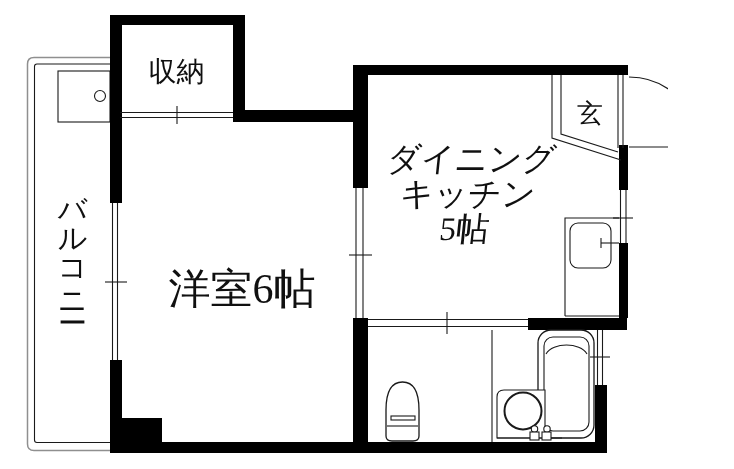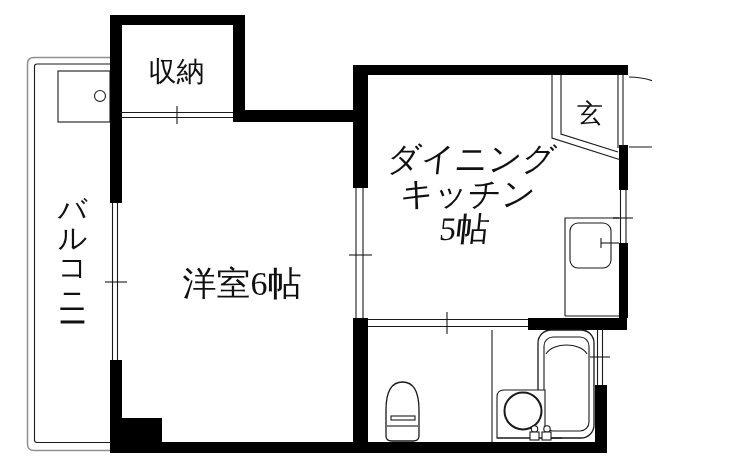--- a/index.html
+++ b/index.html
@@ -1,30 +1,31 @@
 <!DOCTYPE html>
 <html style="--wall: #000000; --thin_line: #1a1a1a; --outline_gray: #8f8f8f; --background: #ffffff;"><head>
 <meta charset="utf-8">
 <style>
   html,body{margin:0;padding:0;background:#fff;}
   .stage{
     position:relative;width:652px;height:469px;
     background:var(--background,#ffffff);overflow:hidden;
     font-family:"Liberation Serif","DejaVu Serif",serif;
+    padding-left:16px;
   }
   .stage svg{position:absolute;left:0;top:0;}
   .wall{fill:var(--wall,#000000);stroke:none;}
   .thin{stroke:var(--thin_line,#1a1a1a);stroke-width:1.3;fill:none;}
   .hair{stroke:var(--thin_line,#1a1a1a);stroke-width:1.1;fill:none;}
   .gray{stroke:var(--outline_gray,#8f8f8f);stroke-width:1.5;fill:none;}
   .whitefill{fill:#ffffff;}
   .label{position:absolute;color:#101010;text-align:center;white-space:nowrap;}
   .label-closet{left:120px;top:53px;width:113px;font-size:28px;}
   .label-entrance{left:562px;top:96px;width:56px;font-size:26px;}
-  .label-western{left:122px;top:261px;width:240px;font-size:34px;}
+  .label-western{left:122px;top:261px;width:240px;font-size:42px;}
   .label-dk{left:368px;top:142px;width:200px;font-size:33px;line-height:35px;transform:skewX(-6deg);}
   .label-dk span{display:block;}
   .label-balcony{
     left:56px;top:176px;height:160px;font-size:29px;line-height:34px;
     writing-mode:vertical-rl;text-orientation:upright;text-align:left;
   }
 </style>
 </head>
 <body>
 

